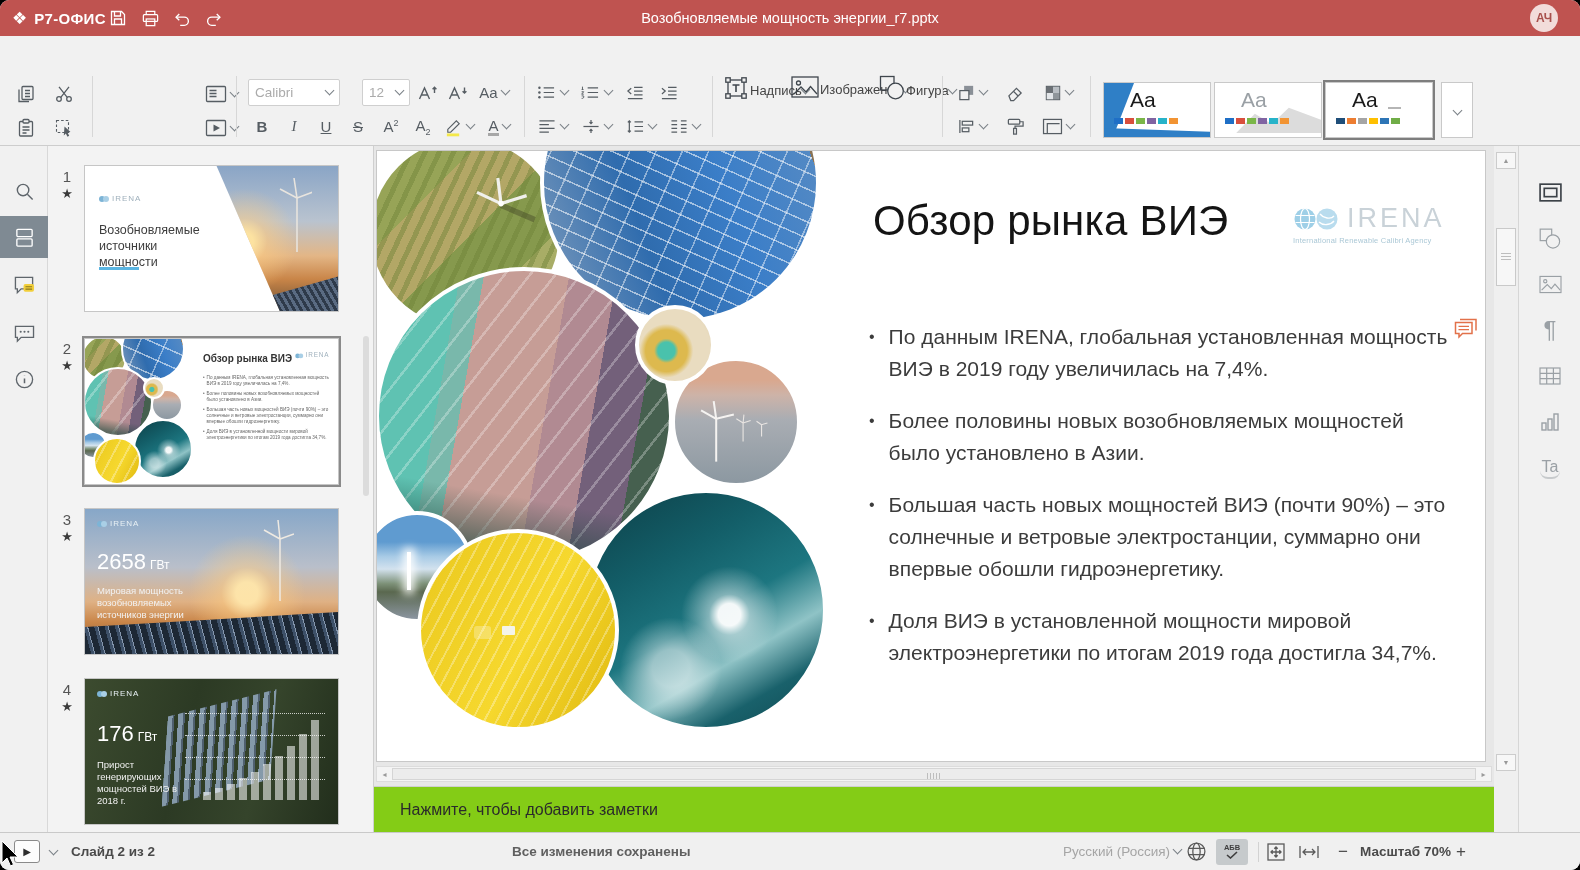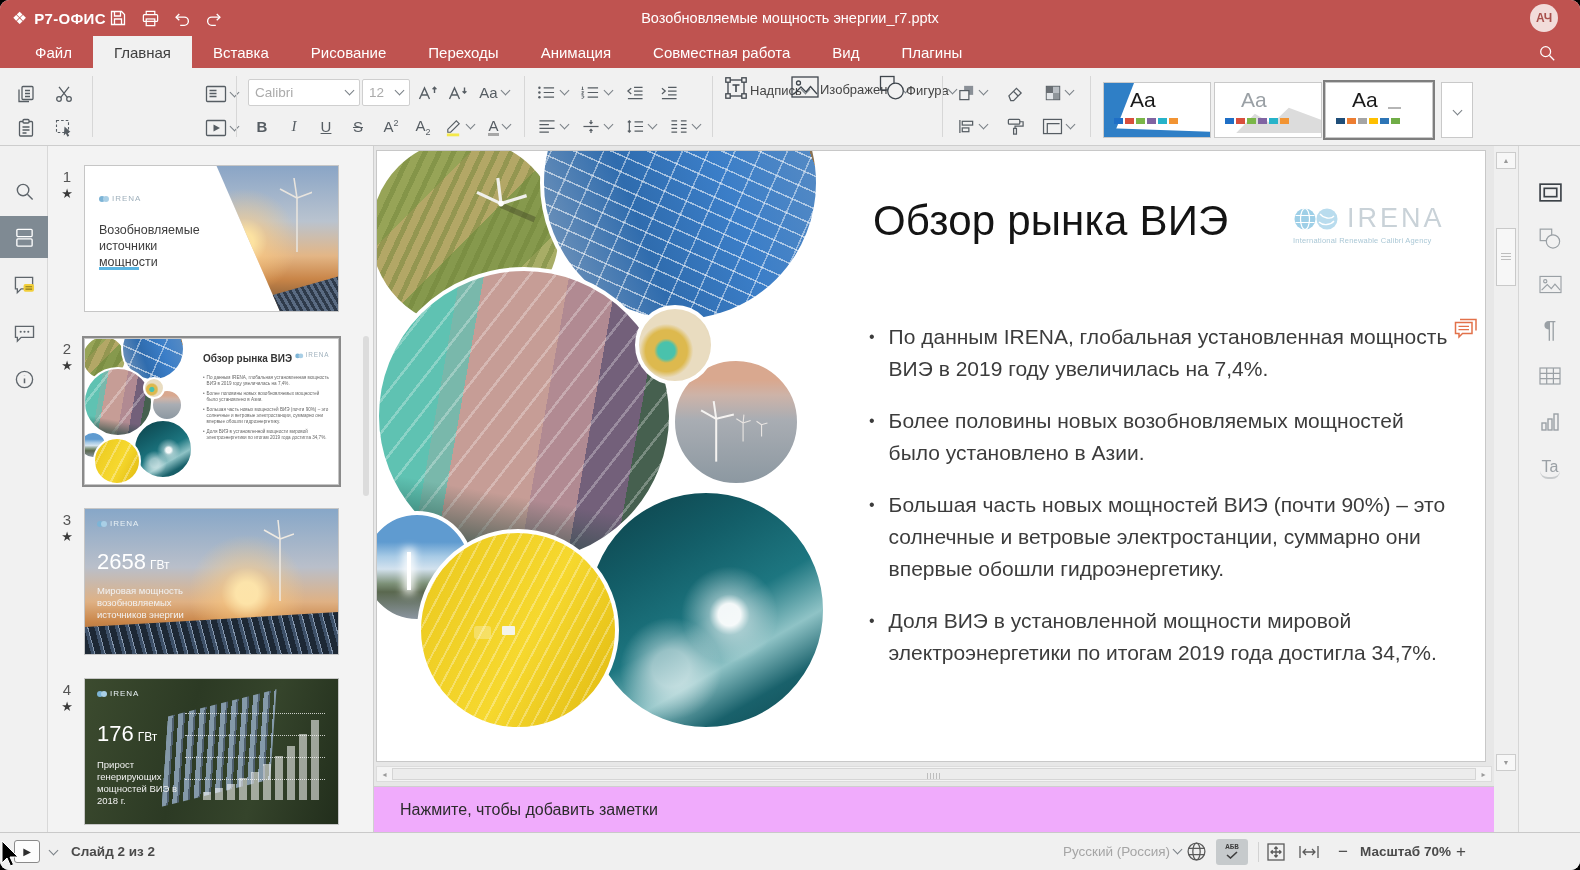--- a/index.html
+++ b/index.html
@@ -120,21 +120,21 @@
   .brow{display:flex;gap:14px;font-size:21px;line-height:32px;color:#3c3c3c;margin-bottom:20px;}
   .brow .dot{flex:0 0 auto;font-size:16px;line-height:32px;}
   .cmark{position:absolute;left:1076px;top:166px;cursor:pointer;}
 
   
   .hscroll{position:absolute;left:2px;top:620px;width:1116px;height:16px;background:#f4f4f4;border:1px solid #dcdcdc;box-sizing:border-box;}
   .hthumb{position:absolute;left:15px;right:15px;top:1px;bottom:1px;background:#ececec;border:1px solid #d5d5d5;box-sizing:border-box;}
   .grip{position:absolute;left:50%;top:4px;width:14px;height:6px;transform:translateX(-50%);
     background:repeating-linear-gradient(90deg,#bdbdbd 0 1px,rgba(0,0,0,0) 1px 3px);}
   .harrow{position:absolute;top:0;width:15px;height:14px;display:flex;align-items:center;justify-content:center;color:#9a9a9a;font-size:8px;cursor:pointer;}
-  .notes{position:absolute;left:0;top:640px;width:1120px;height:46px;background:#f0abfc;border-top:1px solid #cfcfcf;display:flex;align-items:center;padding-left:26px;box-sizing:border-box;font-size:16px;color:#2b2b2b;cursor:text;}
+  .notes{position:absolute;left:0;top:640px;width:1120px;height:46px;background:#84cc16;border-top:1px solid #cfcfcf;display:flex;align-items:center;padding-left:26px;box-sizing:border-box;font-size:16px;color:#2b2b2b;cursor:text;}
   .vscroll{position:absolute;left:1494px;top:146px;width:24px;height:686px;background:#efefef;}
   .vbtn{position:absolute;left:2px;width:20px;height:17px;background:#f7f7f7;border:1px solid #ccc;box-sizing:border-box;display:flex;align-items:center;justify-content:center;font-size:7px;color:#999;cursor:pointer;}
   .vthumb{position:absolute;left:2px;top:82px;width:20px;height:58px;background:#f7f7f7;border:1px solid #c9c9c9;box-sizing:border-box;cursor:grab;}
   .vthumb .grip{top:24px;left:50%;width:10px;height:8px;transform:translateX(-50%) ;background:repeating-linear-gradient(#bdbdbd 0 1px,rgba(0,0,0,0) 1px 3px);}
 
   
   .rightstrip{position:absolute;left:1518px;top:146px;width:62px;height:686px;background:#f1f1f1;border-left:1px solid #d6d6d6;box-sizing:border-box;}
   .rsi{position:absolute;left:0;width:62px;height:40px;display:flex;align-items:center;justify-content:center;cursor:pointer;color:#9aa0a5;}
   .rsi.first{color:#3c4248;}
   .rsi .pmark{font-size:24px;}
@@ -186,37 +186,20 @@
     <div class="qbtn" style="left:200px;">
       <svg width="20" height="17" viewBox="0 0 22 18" fill="none" stroke="#fff" stroke-width="1.5">
           <path d="M17.5 7.5h-9a4.5 4.5 0 0 0 0 9H13"></path>
           <path d="M14 4l3.5 3.5L14 11"></path>
         </svg>
     </div>
     <div class="doctitle">Возобновляемые мощность энергии_r7.pptx</div>
     <div class="avatar">АЧ</div>
   </div>
 
-  <div class="tabbar">
-    <div class="tab">Файл</div>
-    <div class="tab active">Главная</div>
-    <div class="tab">Вставка</div>
-    <div class="tab">Рисование</div>
-    <div class="tab">Переходы</div>
-    <div class="tab">Анимация</div>
-    <div class="tab">Совместная работа</div>
-    <div class="tab">Вид</div>
-    <div class="tab">Плагины</div>
-    <div class="tabsearch">
-      <svg width="18" height="18" viewBox="0 0 20 20" fill="none" stroke="#fff" stroke-width="1.4">
-          <circle cx="8.5" cy="8.5" r="5.5"></circle>
-          <path d="M12.8 12.8 18 18"></path>
-        </svg>
-    </div>
-  </div>
 
   <div class="toolbar">
 
     <div class="tb" style="left:10px;top:12px;width:32px;height:28px;">
       <svg width="20" height="20" viewBox="0 0 20 20" fill="none" stroke="#565d63" stroke-width="1.3">
           <rect x="6" y="2.5" width="11" height="13" rx="1"></rect>
           <path d="M3 5.5v12h10"></path>
           <path d="M9 6.5h5M9 9.5h5M9 12.5h5"></path>
         </svg>
     </div>
@@ -251,21 +234,21 @@
     </div>
     <div class="tb" style="left:200px;top:46px;width:42px;height:28px;">
       <svg width="22" height="18" viewBox="0 0 22 18" fill="none" stroke="#565d63" stroke-width="1.3">
           <rect x="1.5" y="1.5" width="19" height="15" rx="1"></rect>
           <path d="M8.5 5.5v7l6.5-3.5z" fill="#565d63" stroke="none"></path>
         </svg>
       <span class="chev"></span>
     </div>
     <div class="tdiv" style="left:236px;"></div>
 
-    <div class="combo" style="left:248px;top:11px;width:112px;height:27px;">
+    <div class="combo" style="left:248px;top:11px;width:92px;height:27px;">
       <span>Calibri</span>
         <span class="chev"></span>
     </div>
     <div class="combo" style="left:362px;top:11px;width:48px;height:27px;">
       <span>12</span>
         <span class="chev"></span>
     </div>
     <div class="tb" style="left:414px;top:11px;width:28px;height:27px;">
       <svg width="22" height="18" viewBox="0 0 22 18" fill="none" stroke="#565d63" stroke-width="1.4">
           <path d="M2.5 15 7.5 4l5 11M4.3 11h6.4"></path>
@@ -796,34 +779,37 @@
   </div>
 
   <div class="statusbar">
     <div class="sb" style="left:14px;gap:6px;">
       <div class="playbtn">
           <span>▶</span>
         </div>
       <span class="chev" style="margin-top:-2px;"></span>
       <span class="sbtext" style="margin-left:8px;">Слайд 2 из 2</span>
     </div>
+    <div class="sb" style="left:512px;">
+      <span class="sbgray">Все изменения сохранены</span>
+    </div>
     <div class="sb" style="left:1063px;gap:4px;">
       <span class="lang">
           <span>Русский (Россия)</span>
           <span class="chev"></span>
         </span>
     </div>
     <div class="sb" style="left:1186px;">
       <svg width="21" height="21" viewBox="0 0 20 20" fill="none" stroke="#5a5a5a" stroke-width="1.2">
           <circle cx="10" cy="10" r="8"></circle>
           <ellipse cx="10" cy="10" rx="3.5" ry="8"></ellipse>
           <path d="M2.5 7h15M2.5 13h15"></path>
         </svg>
     </div>
-    <div class="sb" style="left:1216px;font-family:Liberation Mono, monospace;">
+    <div class="sb" style="left:1216px;">
       <div class="spell">
         <span class="t">АБВ</span>
         <svg width="12" height="8" viewBox="0 0 12 8" fill="none" stroke="#3e3e3e" stroke-width="1.6">
             <path d="M1 4l3.5 3L11 1"></path>
           </svg>
       </div>
     </div>
     <div class="sdiv" style="left:1258px;"></div>
     <div class="sb" style="left:1266px;">
       <svg width="20" height="20" viewBox="0 0 20 20" fill="none" stroke="#5a5a5a" stroke-width="1.3">

